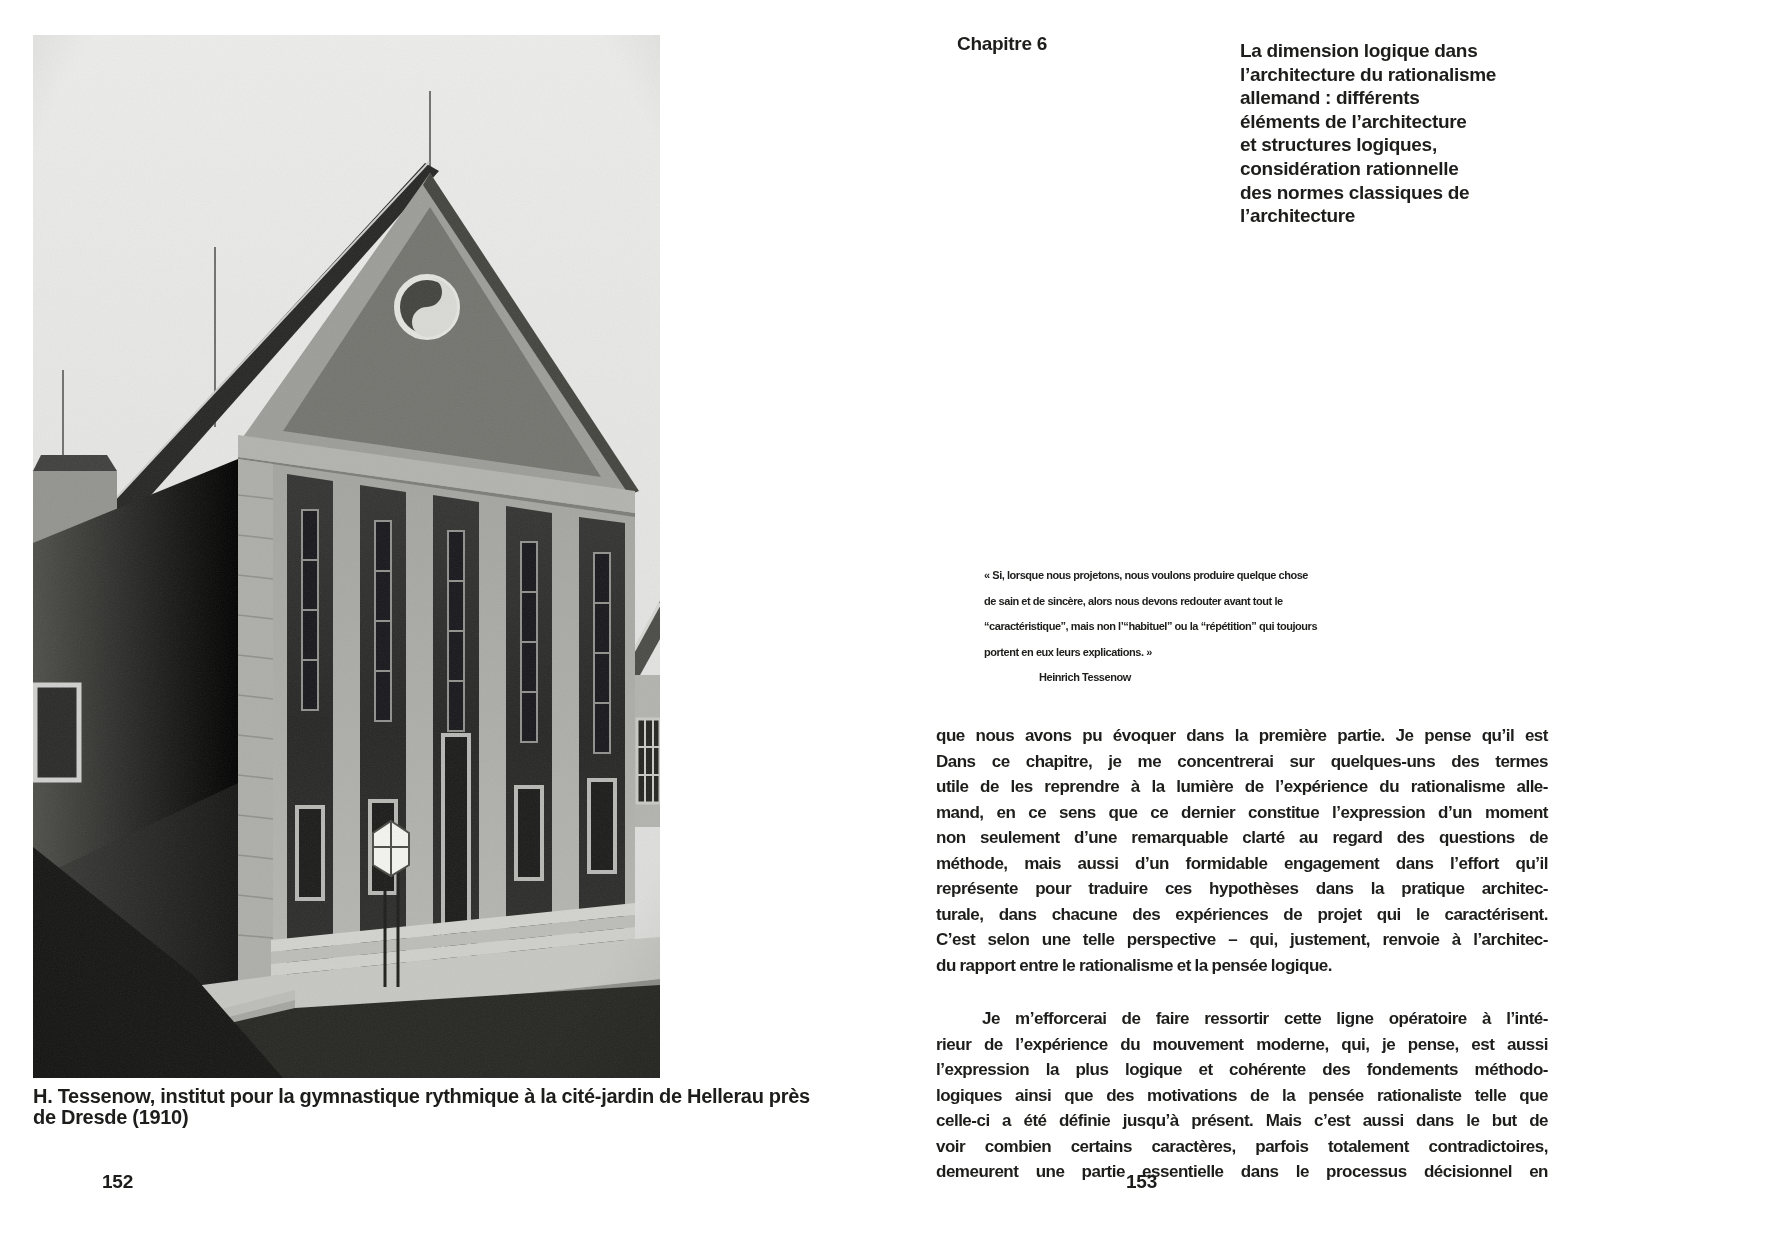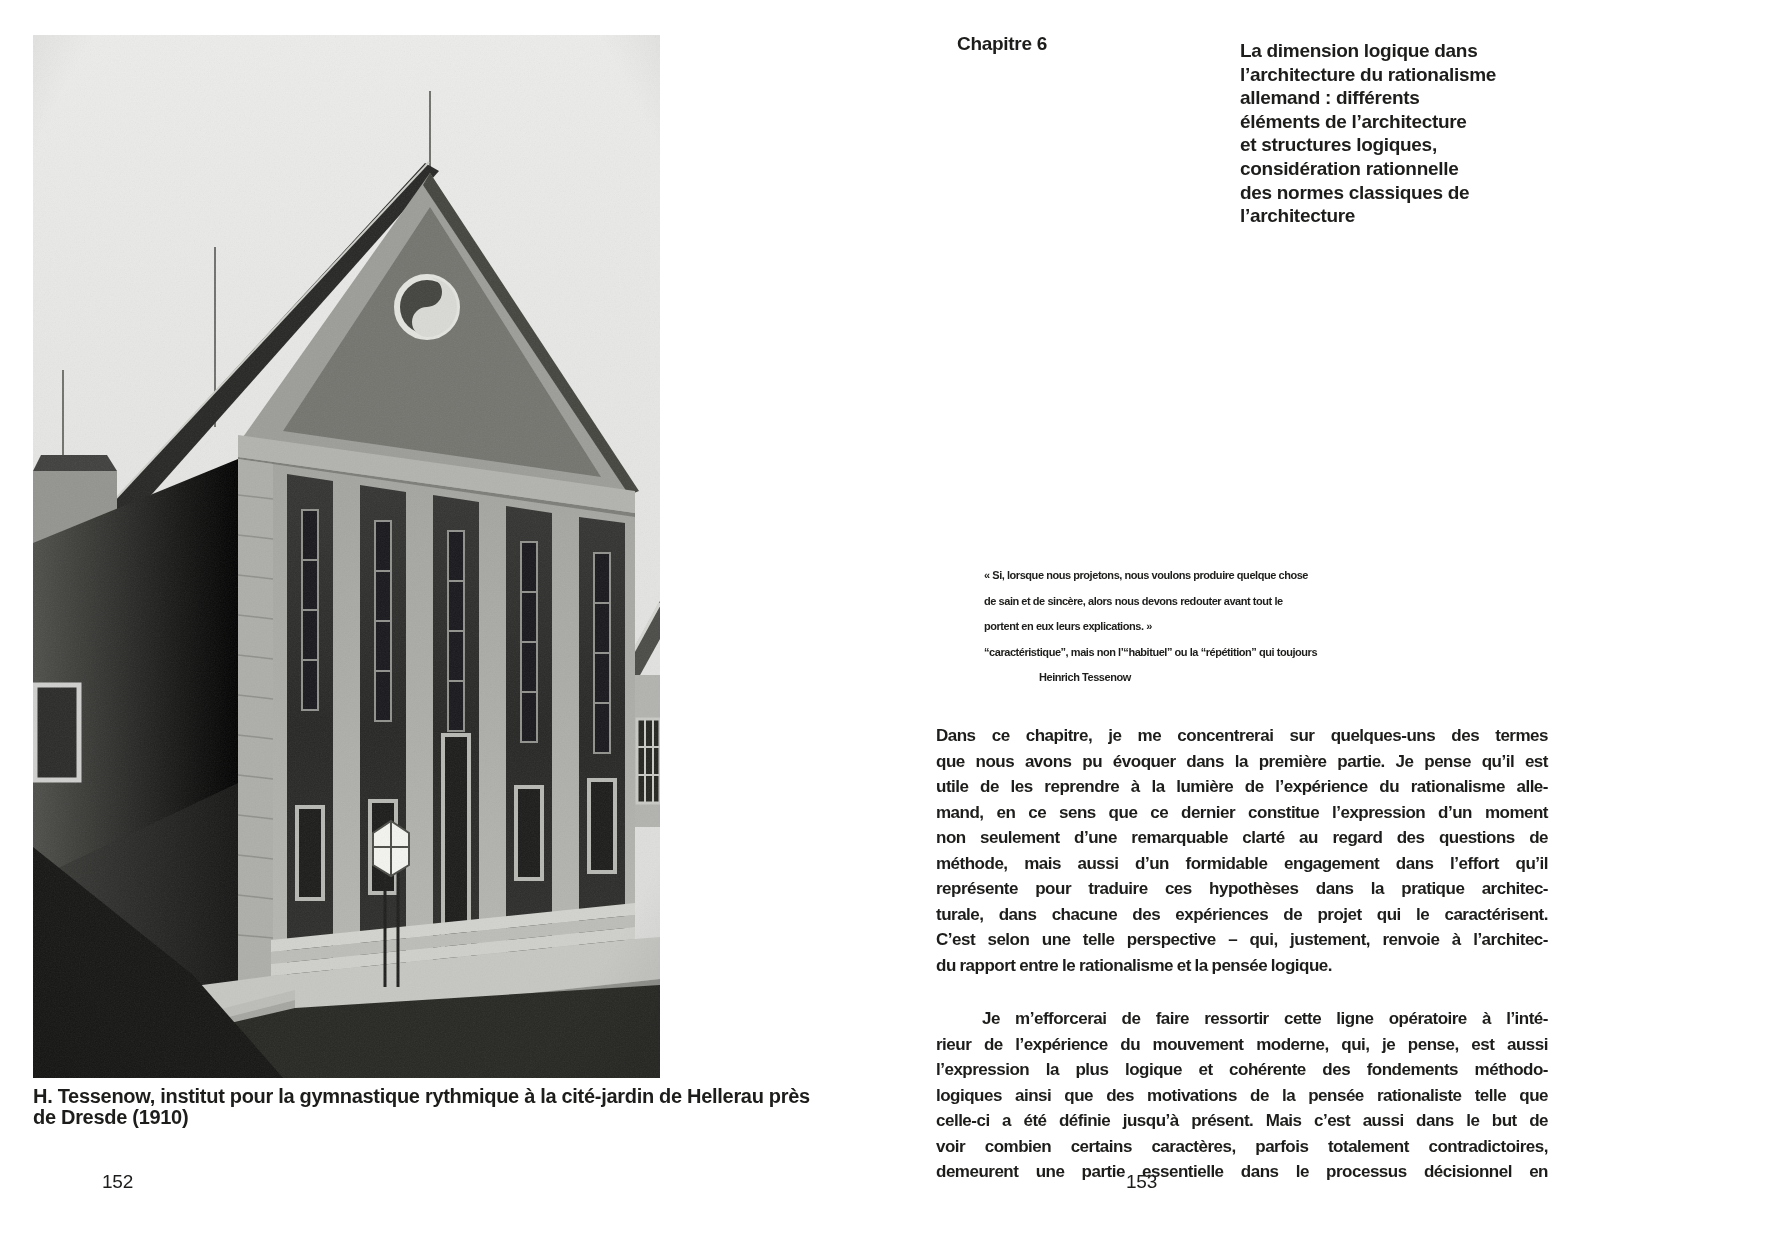--- a/index.html
+++ b/index.html
@@ -15,21 +15,21 @@
   .photo{
     position:absolute;left:33px;top:35px;width:627px;height:1043px;
   }
   .caption{
     position:absolute;left:33px;top:1086px;
     font-size:20px;line-height:21px;font-weight:700;letter-spacing:-0.3px;
     white-space:nowrap;
   }
   .pagenum{
     position:absolute;top:1171px;
-    font-size:19px;font-weight:400;letter-spacing:-0.2px;
+    font-size:19px;font-weight:700;letter-spacing:-0.2px;
   }
   .pagenum.left{left:102px;}
   .pagenum.right{left:1126px;}
   
   .chapter-label{
     position:absolute;left:937px;top:33px;
     font-size:19px;font-weight:700;letter-spacing:-0.3px;margin-left:20px;
   }
   .chapter-title{
     position:absolute;left:1240px;top:39px;
@@ -225,28 +225,28 @@
     <div>éléments de l’architecture</div>
     <div>et structures logiques,</div>
     <div>considération rationnelle</div>
     <div>des normes classiques de</div>
     <div>l’architecture</div>
   </div>
 
   <div class="quote">
     <div>« Si, lorsque nous projetons, nous voulons produire quelque chose</div>
     <div>de sain et de sincère, alors nous devons redouter avant tout le</div>
+    <div>“caractéristique”, mais non l’“habituel” ou la “répétition” qui toujours</div>
     <div>portent en eux leurs explications. »</div>
-    <div>“caractéristique”, mais non l’“habituel” ou la “répétition” qui toujours</div>
     <div class="attr">Heinrich Tessenow</div>
   </div>
 
   <div class="body-col">
+    <div class="bl">que nous avons pu évoquer dans la première partie. Je pense qu’il est</div>
     <div class="bl">Dans ce chapitre, je me concentrerai sur quelques-uns des termes</div>
-    <div class="bl">que nous avons pu évoquer dans la première partie. Je pense qu’il est</div>
     <div class="bl">utile de les reprendre à la lumière de l’expérience du rationalisme alle-</div>
     <div class="bl">mand, en ce sens que ce dernier constitue l’expression d’un moment</div>
     <div class="bl">non seulement d’une remarquable clarté au regard des questions de</div>
     <div class="bl">méthode, mais aussi d’un formidable engagement dans l’effort qu’il</div>
     <div class="bl">représente pour traduire ces hypothèses dans la pratique architec-</div>
     <div class="bl">turale, dans chacune des expériences de projet qui le caractérisent.</div>
     <div class="bl">C’est selon une telle perspective – qui, justement, renvoie à l’architec-</div>
     <div class="bl end">du rapport entre le rationalisme et la pensée logique.</div>
     <div class="bl indent">Je m’efforcerai de faire ressortir cette ligne opératoire à l’inté-</div>
     <div class="bl">rieur de l’expérience du mouvement moderne, qui, je pense, est aussi</div>

